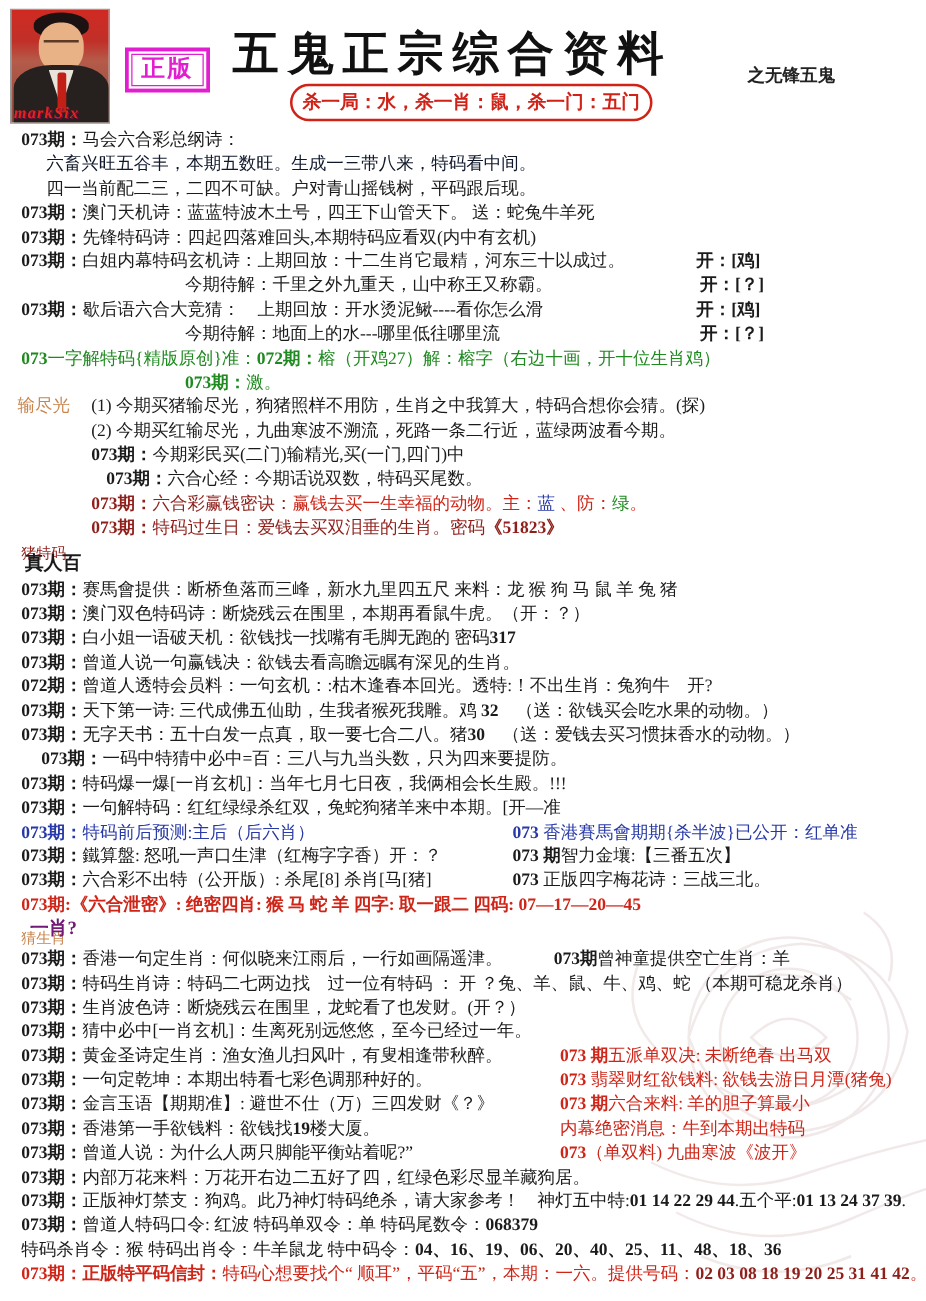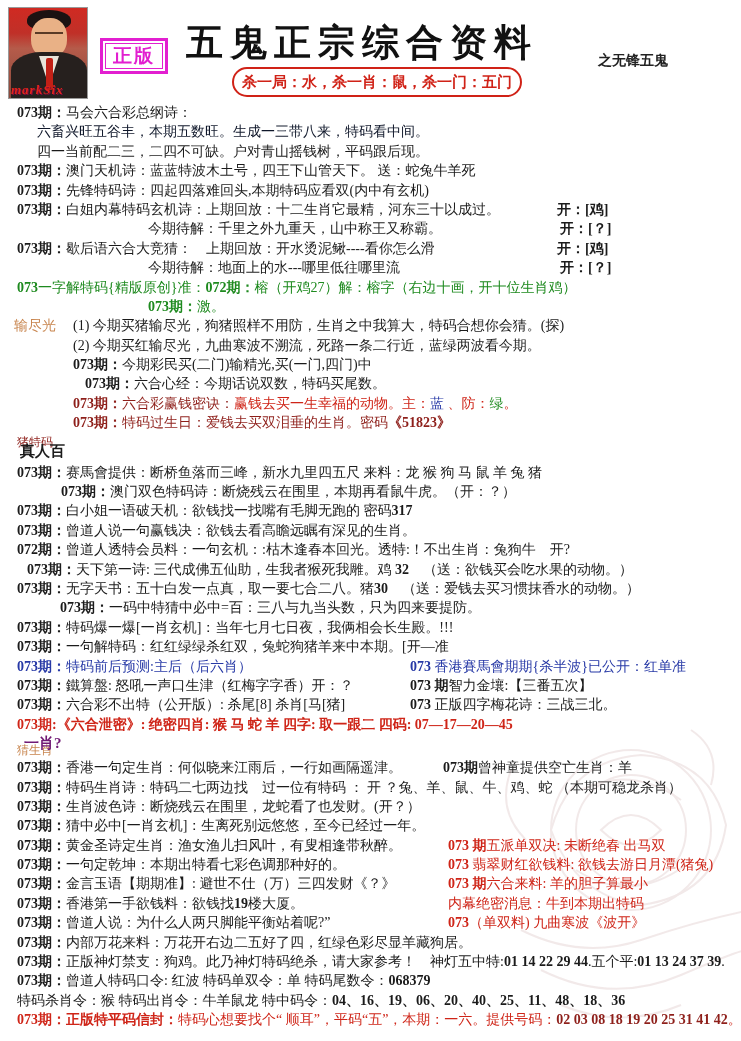--- a/index.html
+++ b/index.html
@@ -91,27 +91,27 @@
     <div class="line" style="padding-left: 73px;"><span style="color: rgb(27, 27, 27);">(2) 今期买红输尽光，九曲寒波不溯流，死路一条二行近，蓝绿两波看今期。</span></div>
     <div class="line" style="padding-left: 73px;"><span style="color: rgb(27, 27, 27); font-weight: bold;">073期：</span><span style="color: rgb(27, 27, 27);">今期彩民买(二门)输精光,买(一门,四门)中</span></div>
     <div class="line" style="padding-left: 73px; margin-left: 12px;"><span style="color: rgb(27, 27, 27); font-weight: bold;">073期：</span><span style="color: rgb(27, 27, 27);">六合心经：今期话说双数，特码买尾数。</span></div>
     <div class="line" style="padding-left: 73px;"><span style="color: rgb(142, 31, 26); font-weight: bold;">073期：</span><span style="color: rgb(142, 31, 26);">六合彩赢钱密诀：</span><span style="color: rgb(207, 37, 24);">赢钱去买一生幸福的动物。</span><span style="color: rgb(207, 37, 24);">主：</span><span style="color: rgb(39, 57, 166);">蓝</span><span style="color: rgb(207, 37, 24);"> 、防：</span><span style="color: rgb(30, 138, 31);">绿</span><span style="color: rgb(207, 37, 24);">。</span></div>
     <div class="line" style="padding-left: 73px;"><span style="color: rgb(142, 31, 26); font-weight: bold;">073期：</span><span style="color: rgb(142, 31, 26);">特码过生日：爱钱去买双泪垂的生肖。密码</span><span style="color: rgb(142, 31, 26); font-weight: bold;">《51823》</span></div>
     <div class="line overlap" style="height: 30px;">
       <span class="ov" style="color: rgb(142, 31, 26); font-size: 12px; left: 17px; top: 0px;">猪特码</span>
       <span class="ov" style="color: rgb(27, 27, 27); font-weight: bold; font-size: 15px; left: 20px; top: 9px;">真人百</span>
     </div>
     <div class="line" style="padding-left: 17px;"><span style="color: rgb(27, 27, 27); font-weight: bold;">073期：</span><span style="color: rgb(27, 27, 27);">赛馬會提供：断桥鱼落而三峰，新水九里四五尺 来料：龙 猴 狗 马 鼠 羊 兔 猪</span></div>
-    <div class="line" style="padding-left: 17px; margin-left: 44px;"><span style="color: rgb(27, 27, 27); font-weight: bold;">073期：</span><span style="color: rgb(27, 27, 27);">澳门双色特码诗：断烧残云在围里，本期再看鼠牛虎。（开：？）</span></div>
+    <div class="line" style="padding-left: 17px;"><span style="color: rgb(27, 27, 27); font-weight: bold;">073期：</span><span style="color: rgb(27, 27, 27);">澳门双色特码诗：断烧残云在围里，本期再看鼠牛虎。（开：？）</span></div>
     <div class="line" style="padding-left: 17px;"><span style="color: rgb(27, 27, 27); font-weight: bold;">073期：</span><span style="color: rgb(27, 27, 27);">白小姐一语破天机：欲钱找一找嘴有毛脚无跑的 密码</span><span style="color: rgb(27, 27, 27); font-weight: bold;">317</span></div>
     <div class="line" style="padding-left: 17px;"><span style="color: rgb(27, 27, 27); font-weight: bold;">073期：</span><span style="color: rgb(27, 27, 27);">曾道人说一句赢钱决：欲钱去看高瞻远瞩有深见的生肖。</span></div>
     <div class="line" style="padding-left: 17px;"><span style="color: rgb(27, 27, 27); font-weight: bold;">072期：</span><span style="color: rgb(27, 27, 27);">曾道人透特会员料：一句玄机：:枯木逢春本回光。透特:！不出生肖：兔狗牛　开?</span></div>
-    <div class="line" style="padding-left: 27px;"><span style="color: rgb(27, 27, 27); font-weight: bold;">073期：</span><span style="color: rgb(27, 27, 27);">天下第一诗: 三代成佛五仙助，生我者猴死我雕。鸡 </span><span style="color: rgb(27, 27, 27); font-weight: bold;">32</span><span style="color: rgb(27, 27, 27);">　（送：欲钱买会吃水果的动物。）</span></div>
+    <div class="line" style="padding-left: 17px;"><span style="color: rgb(27, 27, 27); font-weight: bold;">073期：</span><span style="color: rgb(27, 27, 27);">天下第一诗: 三代成佛五仙助，生我者猴死我雕。鸡 </span><span style="color: rgb(27, 27, 27); font-weight: bold;">32</span><span style="color: rgb(27, 27, 27);">　（送：欲钱买会吃水果的动物。）</span></div>
     <div class="line" style="padding-left: 17px;"><span style="color: rgb(27, 27, 27); font-weight: bold;">073期：</span><span style="color: rgb(27, 27, 27);">无字天书：五十白发一点真，取一要七合二八。猪</span><span style="color: rgb(27, 27, 27); font-weight: bold;">30</span><span style="color: rgb(27, 27, 27);">　（送：爱钱去买习惯抹香水的动物。）</span></div>
-    <div class="line" style="padding-left: 33px; margin-left: 27px;"><span style="color: rgb(27, 27, 27); font-weight: bold;">073期：</span><span style="color: rgb(27, 27, 27);">一码中特猜中必中=百：三八与九当头数，只为四来要提防。</span></div>
+    <div class="line" style="padding-left: 33px;"><span style="color: rgb(27, 27, 27); font-weight: bold;">073期：</span><span style="color: rgb(27, 27, 27);">一码中特猜中必中=百：三八与九当头数，只为四来要提防。</span></div>
     <div class="line" style="padding-left: 17px;"><span style="color: rgb(27, 27, 27); font-weight: bold;">073期：</span><span style="color: rgb(27, 27, 27);">特码爆一爆[一肖玄机]：当年七月七日夜，我俩相会长生殿。!!!</span></div>
     <div class="line" style="padding-left: 17px;"><span style="color: rgb(27, 27, 27); font-weight: bold;">073期：</span><span style="color: rgb(27, 27, 27);">一句解特码：红红绿绿杀红双，兔蛇狗猪羊来中本期。[开—准</span></div>
     <div class="line" style="padding-left: 17px;"><span style="color: rgb(39, 57, 166); font-weight: bold;">073期：</span><span style="color: rgb(39, 57, 166);">特码前后预测:主后（后六肖）</span><span class="right-col" style="left: 410px;"><span style="color: rgb(39, 57, 166); font-weight: bold;">073 </span><span style="color: rgb(39, 57, 166);">香港賽馬會期期{杀半波}已公开：红单准</span></span></div>
     <div class="line" style="padding-left: 17px;"><span style="color: rgb(27, 27, 27); font-weight: bold;">073期：</span><span style="color: rgb(27, 27, 27);">鐵算盤: 怒吼一声口生津（红梅字字香）开：？</span><span class="right-col" style="left: 410px;"><span style="color: rgb(27, 27, 27); font-weight: bold;">073 期</span><span style="color: rgb(27, 27, 27);">智力金壤:【三番五次】</span></span></div>
     <div class="line" style="padding-left: 17px;"><span style="color: rgb(27, 27, 27); font-weight: bold;">073期：</span><span style="color: rgb(27, 27, 27);">六合彩不出特（公开版）: 杀尾[8] 杀肖[马[猪]</span><span class="right-col" style="left: 410px;"><span style="color: rgb(27, 27, 27); font-weight: bold;">073 </span><span style="color: rgb(27, 27, 27);">正版四字梅花诗：三战三北。</span></span></div>
     <div class="line" style="padding-left: 17px;"><span style="color: rgb(207, 37, 24); font-weight: bold;">073期:</span><span style="color: rgb(207, 37, 24); font-weight: bold;">《六合泄密》: 绝密四肖: 猴 马 蛇 羊 四字: 取一跟二 四码: </span><span style="color: rgb(207, 37, 24); font-weight: bold;">07—17—20—45</span></div>
     <div class="line overlap" style="height: 24px;">
       <span class="ov" style="color: rgb(200, 133, 78); font-size: 12px; left: 17px; top: 7px;">猜生肖</span>
       <span class="ov" style="color: #701a75; font-weight: bold; font-size: 15px; left: 24px; top: 0px;">一肖?</span>
     </div>

